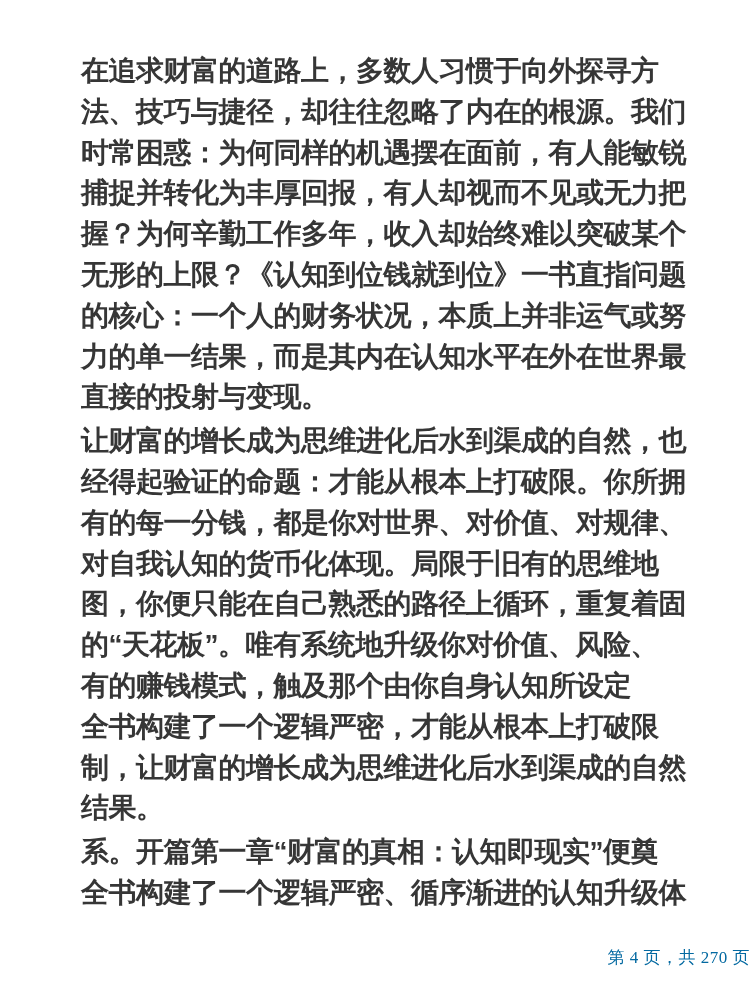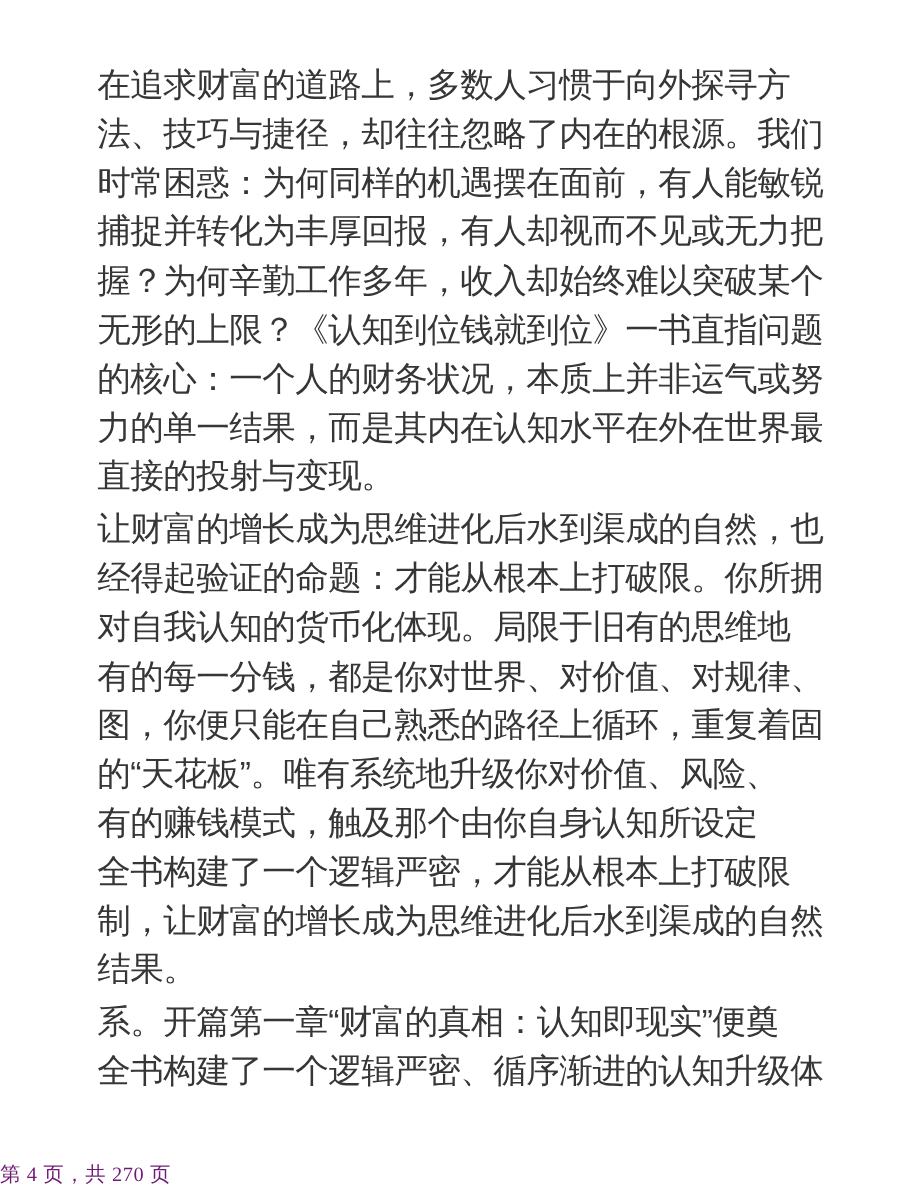--- a/index.html
+++ b/index.html
@@ -15,41 +15,41 @@
     overflow: hidden;
     font-family: "Liberation Sans", sans-serif;
   }
   .text-body {
     position: absolute;
     left: 81px;
     top: 51px;
     width: 610px;
     font-size: 28px;
     line-height: 40.8px;
-    font-weight: 400;
+    font-weight: 700;
     letter-spacing: -0.5px;
     color: #363636;
   }
   .para {
     margin: 0 0 3px 0;
     padding: 0;
   }
   .line {
     white-space: nowrap;
   }
   .page-footer {
     position: absolute;
     left: 0;
-    top: 968px;
+    top: 947px;
     width: 750px;
-    text-align: left;
+    text-align: right;
     font-family: "Liberation Serif", serif;
     font-size: 17px;
     line-height: 21px;
-    color: #701a75;
+    color: #0369a1;
     letter-spacing: 0.5px;
   }
 </style>
 </head>
 <body>
 
 <div class="page">
   <div class="text-body">
       <div class="para">
         <div class="line">在追求财富的道路上，多数人习惯于向外探寻方</div>
@@ -58,22 +58,22 @@
         <div class="line">捕捉并转化为丰厚回报，有人却视而不见或无力把</div>
         <div class="line">握？为何辛勤工作多年，收入却始终难以突破某个</div>
         <div class="line">无形的上限？《认知到位钱就到位》一书直指问题</div>
         <div class="line">的核心：一个人的财务状况，本质上并非运气或努</div>
         <div class="line">力的单一结果，而是其内在认知水平在外在世界最</div>
         <div class="line">直接的投射与变现。</div>
       </div>
       <div class="para">
         <div class="line">让财富的增长成为思维进化后水到渠成的自然，也</div>
         <div class="line">经得起验证的命题：才能从根本上打破限。你所拥</div>
+        <div class="line">有的每一分钱，都是你对世界、对价值、对规律、</div>
         <div class="line">对自我认知的货币化体现。局限于旧有的思维地</div>
-        <div class="line">有的每一分钱，都是你对世界、对价值、对规律、</div>
         <div class="line">图，你便只能在自己熟悉的路径上循环，重复着固</div>
         <div class="line">的“天花板”。唯有系统地升级你对价值、风险、</div>
         <div class="line">有的赚钱模式，触及那个由你自身认知所设定</div>
         <div class="line">全书构建了一个逻辑严密，才能从根本上打破限</div>
         <div class="line">制，让财富的增长成为思维进化后水到渠成的自然</div>
         <div class="line">结果。</div>
       </div>
       <div class="para">
         <div class="line">系。开篇第一章“财富的真相：认知即现实”便奠</div>
         <div class="line">全书构建了一个逻辑严密、循序渐进的认知升级体</div>

